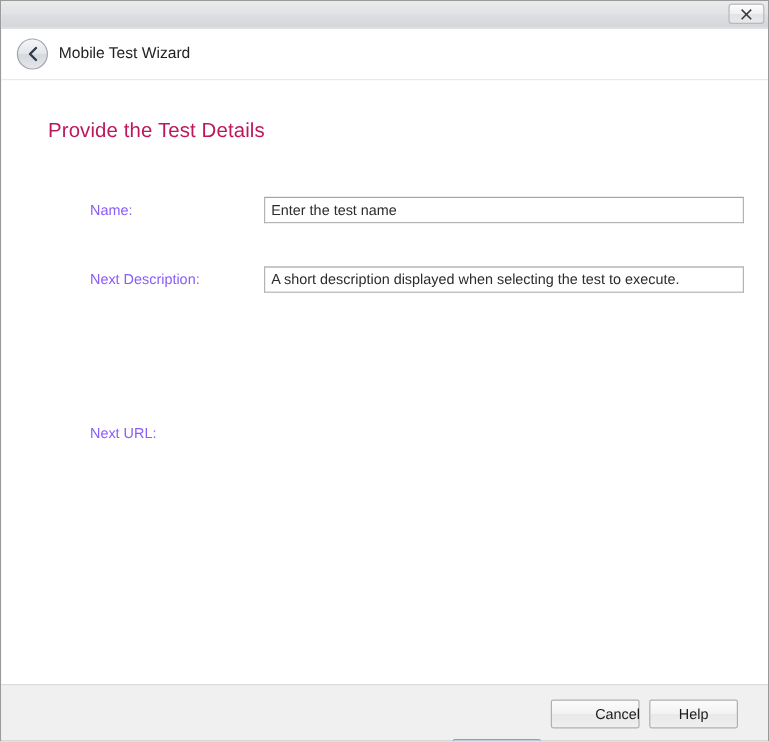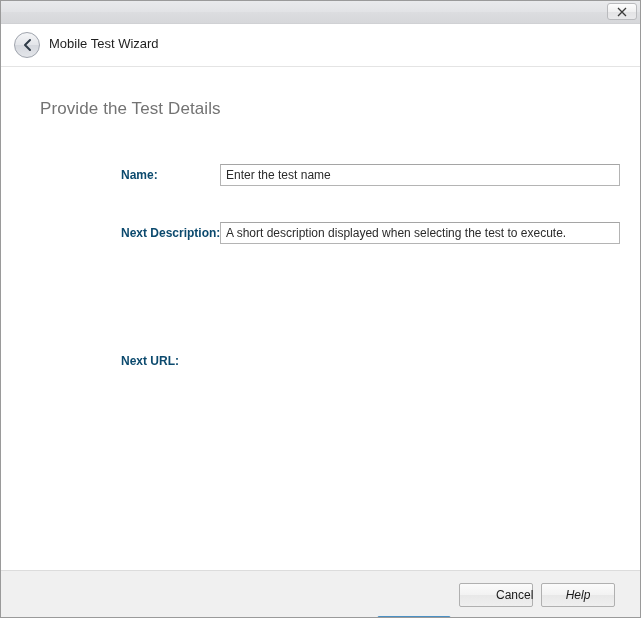--- a/index.html
+++ b/index.html
@@ -72,38 +72,37 @@
   .content {
     position: relative;
     height: 503px;
     background: #ffffff;
   }
   .page-heading {
     position: absolute;
     left: 39px;
     top: 32px;
     font-size: 17px;
-    color: #737373;
+    color: #be185d;
     letter-spacing: 0.1px;
   }
   .field-row {
     position: absolute;
     left: 0;
     width: 100%;
     height: 24px;
   }
   .field-label {
     position: absolute;
     left: 74px;
     top: 0;
     font-size: 12px;
-    font-weight: bold;
-    color: #0c4a6e;
+    font-weight: normal;
+    color: #8b5cf6;
     line-height: 22px;
-    margin-left: 46px;
   }
   .field-input {
     position: absolute;
     left: 219px;
     top: 0;
     width: 400px;
     height: 22px;
     box-sizing: border-box;
     border: 1px solid #b4b4b4;
     border-top-color: #a5a5a5;
@@ -143,21 +142,21 @@
     margin-top: 33px;
   }
   .btn-next .inner {
     display: block;
     margin: 1px;
     height: 20px;
     line-height: 20px;
     border: 1px dotted #9aa3ab;
   }
   .btn-cancel { left: 458px; width: 74px; padding-left: 36px; }
-  .btn-help { left: 540px; width: 74px; font-style: italic; }
+  .btn-help { left: 540px; width: 74px; }
 </style>
 </head>
 <body>
 
 <div class="window">
 
   <div class="titlebar">
     <div class="close-btn">
       <span>
         <svg width="10" height="10" viewBox="0 0 10 10" aria-hidden="true">

